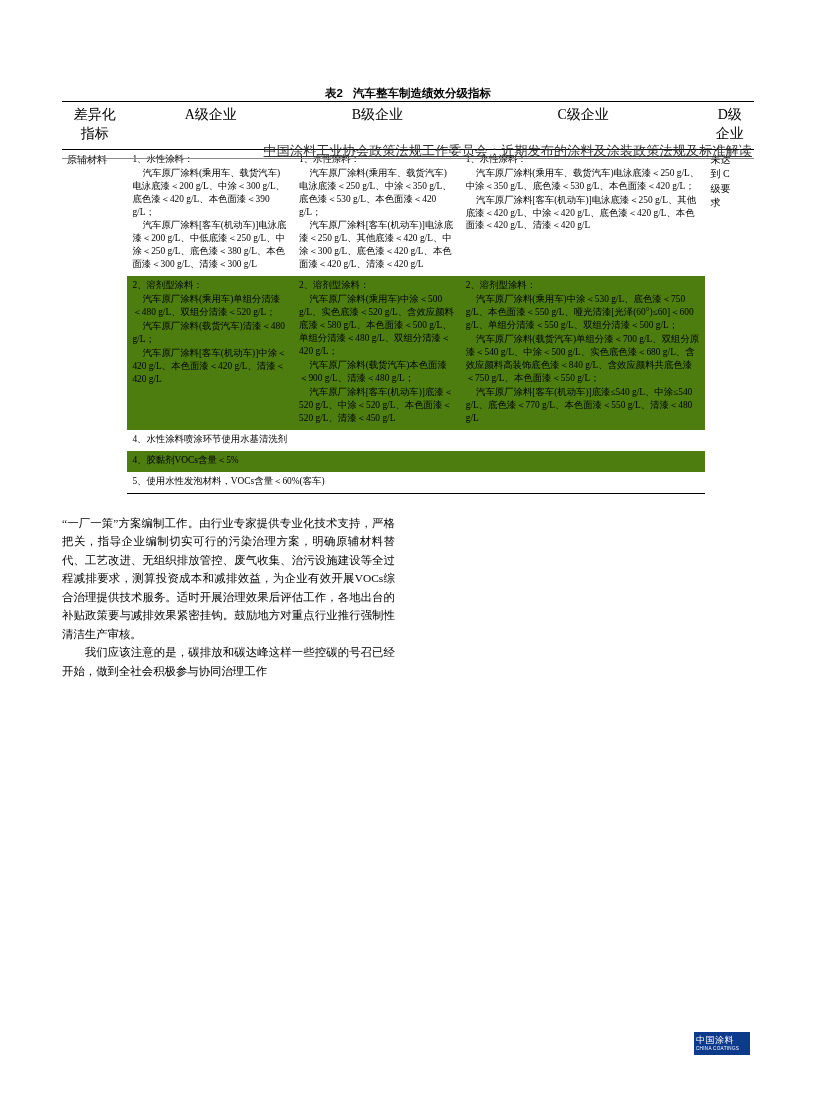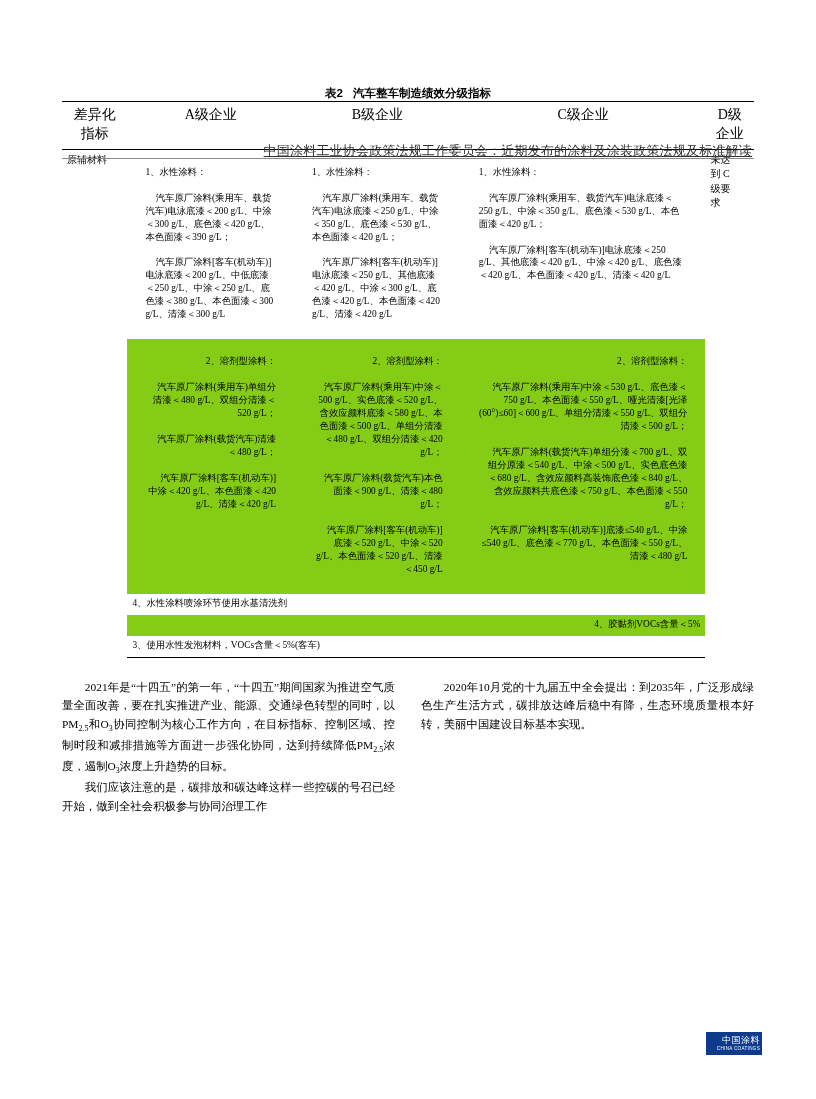--- a/index.html
+++ b/index.html
@@ -78,28 +78,28 @@
     font-size: 14px;
   }
   .rule-top { border-top: 1.1px solid #000; }
   .rule-mid { border-bottom: 0.7px solid #000; }
   .rule-bot { border-bottom: 1.1px solid #000; }
   .col-a { width: 62px; }
   .col-b { width: 158px; }
   .col-c { width: 158px; }
   .col-d { width: 232px; }
   .col-e { width: 46px; }
-  .shade { background: #84cc16; text-align: right; }
+  .shade { background: #4d7c0f; }
   .cell-ind {
     text-align: left;
     vertical-align: middle;
     font-size: 10px;
     line-height: 1.45;
   }
-  .para { text-indent: 0; margin: 13px; }
+  .para { text-indent: 0; margin: 0; }
   .para + .para { margin-top: 1px; }
   .ind1 { text-indent: 1.1em; }
   .sub-row td { padding-top: 4px; padding-bottom: 4px; }
   
   .body-cols {
     margin-top: 20px;
     display: flex;
     gap: 26px;
     font-size: 11.4px;
     line-height: 1.62;
@@ -108,24 +108,24 @@
   .body-col { width: 333px; }
   .body-col p {
     margin: 0;
     text-indent: 2em;
   }
   .body-col p.noind { text-indent: 0; }
   sub { font-size: 0.7em; }
   
   .logo {
     position: absolute;
-    right: 54px;
+    right: 66px;
     top: 946px;
     width: 56px;
-    text-align: right;
+    text-align: left;
   }
   .logo-box {
     background: #0e3a8c;
     color: #fff;
     font-family: "Liberation Sans", sans-serif;
     font-size: 9px;
     line-height: 1.25;
     padding: 3px 2px 3px 2px;
     letter-spacing: 0.5px;
   }
@@ -214,32 +214,31 @@
 
     <tr class="sub-row">
       <td colspan="3">4、水性涂料喷涂环节使用水基清洗剂</td>
     </tr>
 
     <tr class="sub-row">
       <td colspan="3" class="shade">4、胶黏剂VOCs含量＜5%</td>
     </tr>
 
     <tr class="sub-row">
-      <td colspan="3" class="rule-bot">3、使用水性发泡材料，VOCs含量＜5%(客车)</td>
+      <td colspan="3" class="rule-bot">5、使用水性发泡材料，VOCs含量＜60%(客车)</td>
     </tr>
   </tbody>
     </table>
 
   <div class="body-cols">
     <div class="body-col">
-      <p>2021年是“十四五”的第一年，“十四五”期间国家为推进空气质量全面改善，要在扎实推进产业、能源、交通绿色转型的同时，以PM<sub>2.5</sub>和O<sub>3</sub>协同控制为核心工作方向，在目标指标、控制区域、控制时段和减排措施等方面进一步强化协同，达到持续降低PM<sub>2.5</sub>浓度，遏制O<sub>3</sub>浓度上升趋势的目标。</p>
+      <p class="noind">“一厂一策”方案编制工作。由行业专家提供专业化技术支持，严格把关，指导企业编制切实可行的污染治理方案，明确原辅材料替代、工艺改进、无组织排放管控、废气收集、治污设施建设等全过程减排要求，测算投资成本和减排效益，为企业有效开展VOCs综合治理提供技术服务。适时开展治理效果后评估工作，各地出台的补贴政策要与减排效果紧密挂钩。鼓励地方对重点行业推行强制性清洁生产审核。</p>
       <p>我们应该注意的是，碳排放和碳达峰这样一些控碳的号召已经开始，做到全社会积极参与协同治理工作</p>
     </div>
     <div class="body-col">
-      <p>2020年10月党的十九届五中全会提出：到2035年，广泛形成绿色生产生活方式，碳排放达峰后稳中有降，生态环境质量根本好转，美丽中国建设目标基本实现。</p>
     </div>
   </div>
 
   <div class="logo">
     <div class="logo-box">
       <div>中国涂料</div>
       <div class="en">CHINA COATINGS</div>
     </div>
   </div>
 

